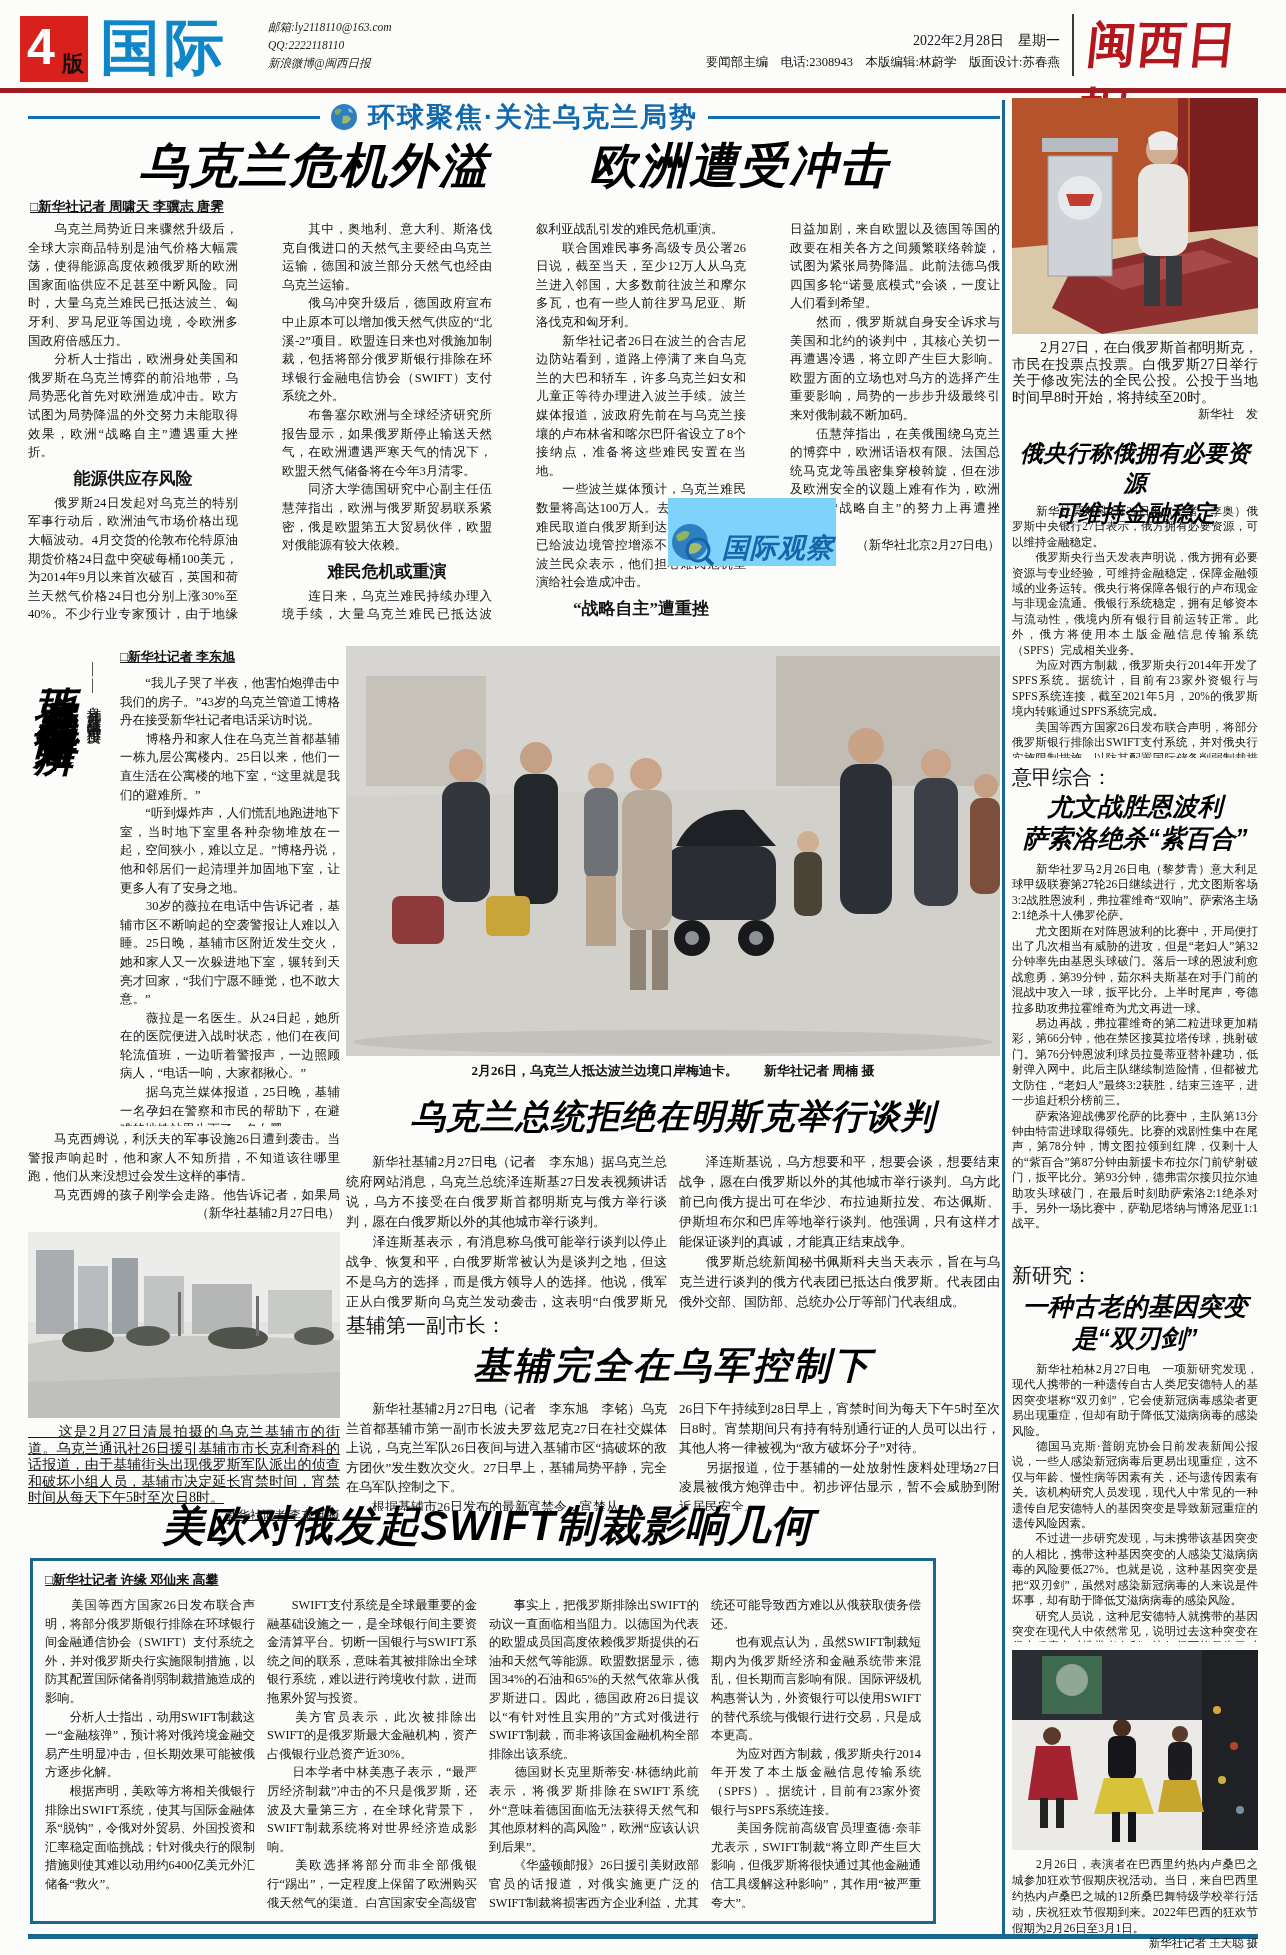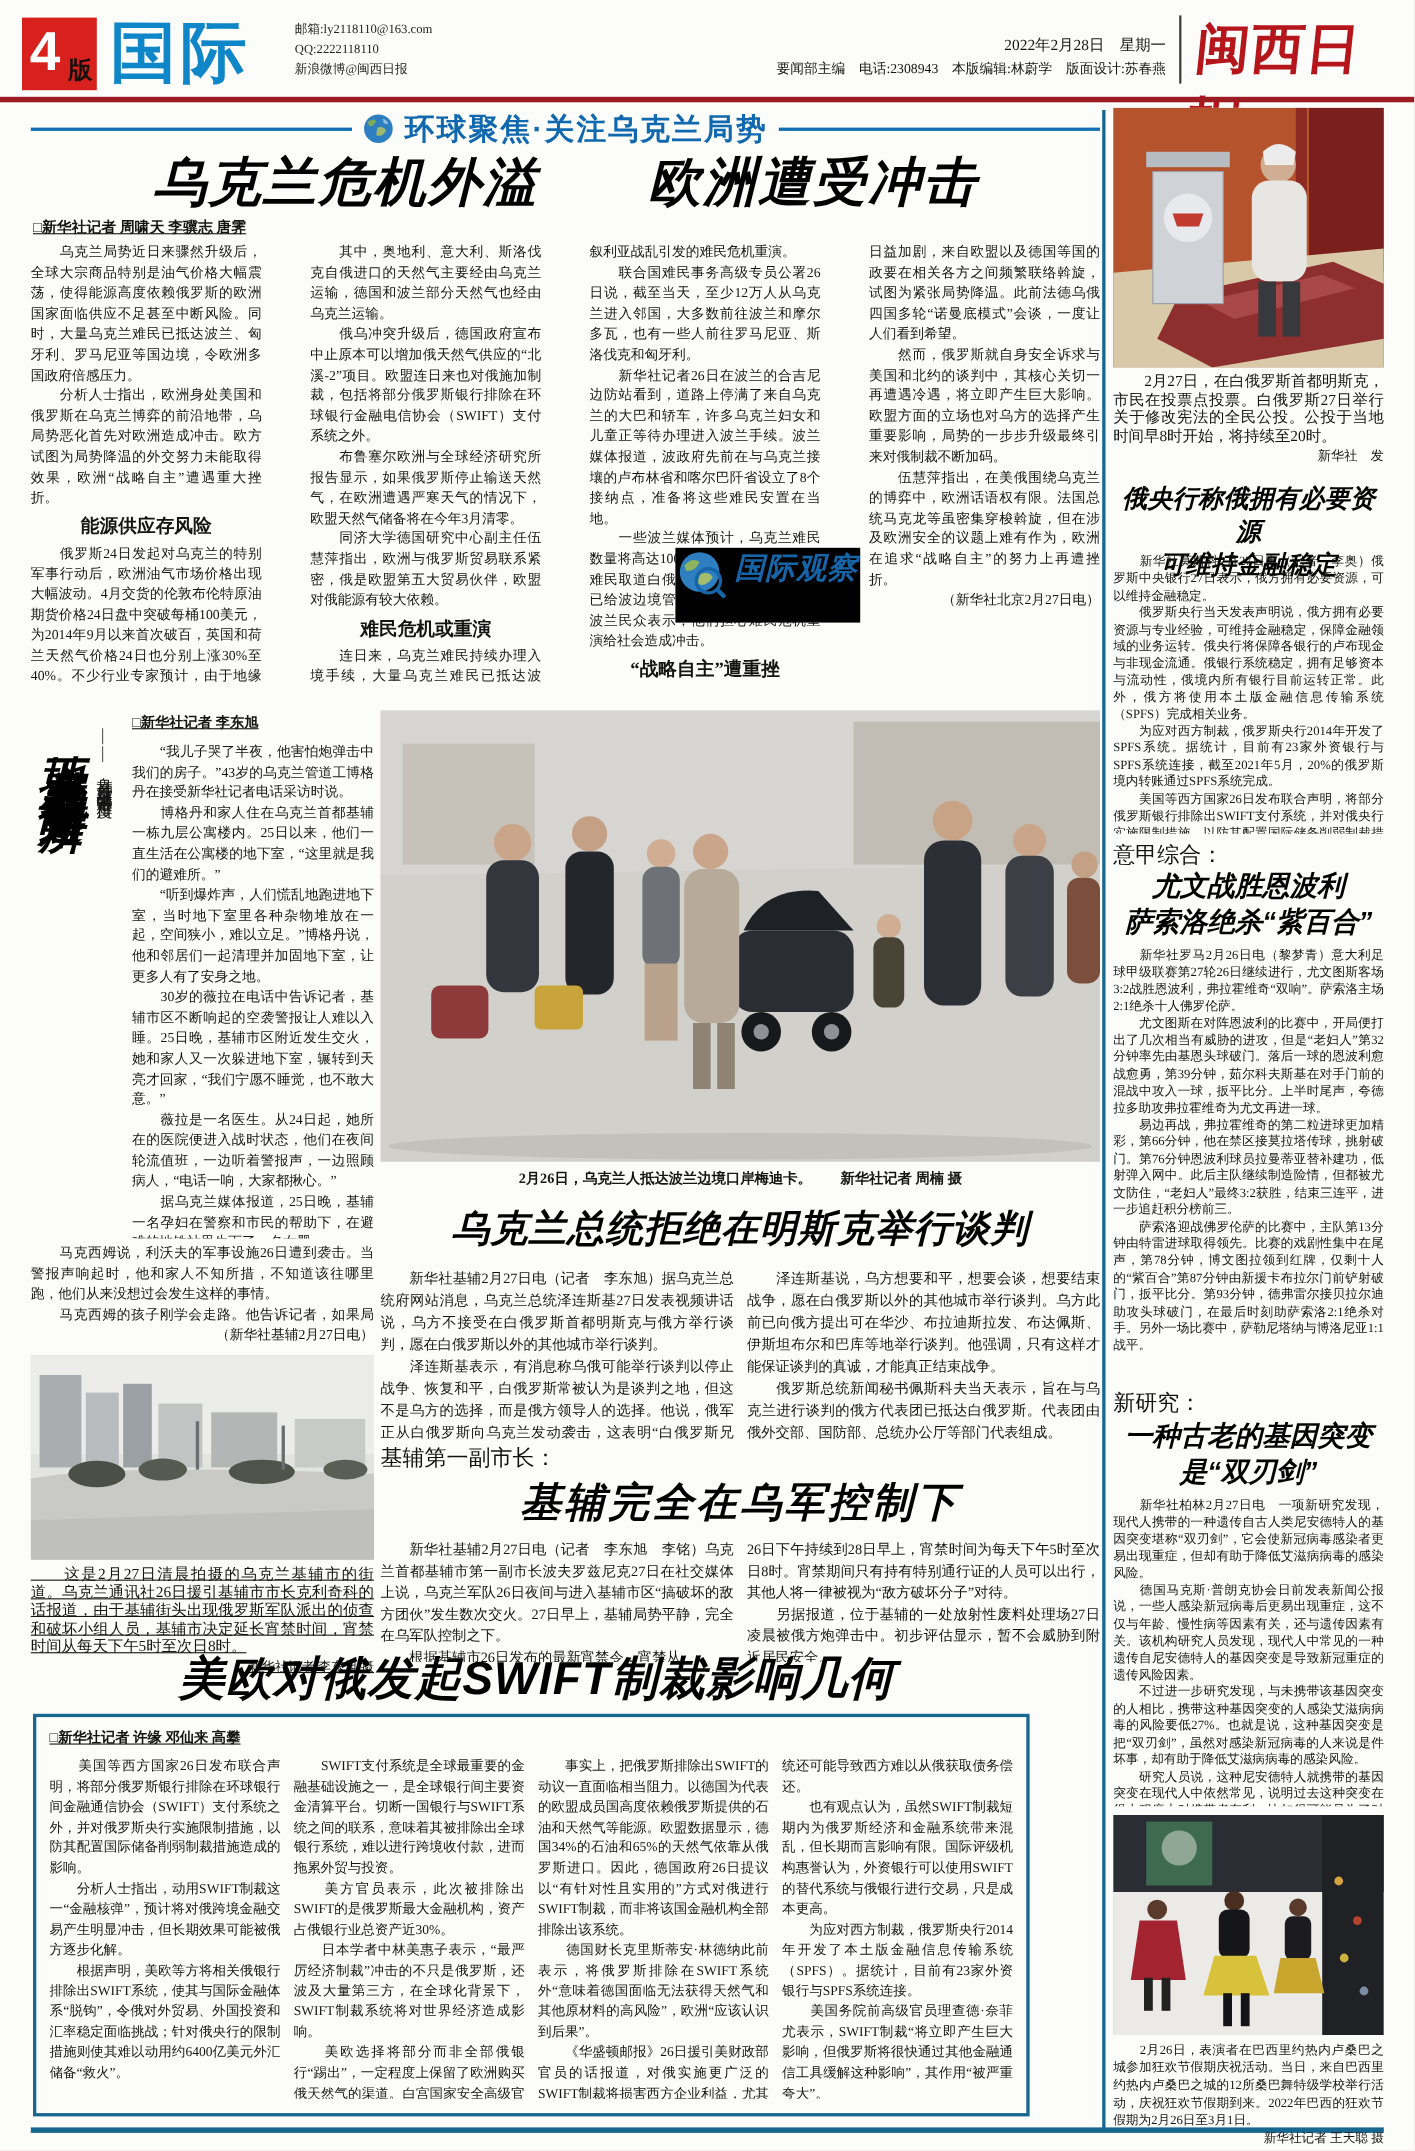--- a/index.html
+++ b/index.html
@@ -30,21 +30,21 @@
 <body>
 
 <div class="page">
 
   <div class="abs" style="left:0;top:0;width:1286px;height:88px;">
     <div class="abs" style="left:20px;top:16px;width:68px;height:66px;background:#d8211c;">
       <span class="abs sans" style="left:7px;top:2px;font-size:50px;font-weight:900;color:#fff;">4</span>
       <span class="abs" style="right:4px;bottom:3px;font-size:22px;font-weight:bold;color:#16100f;">版</span>
     </div>
     <div class="abs sans" style="left:100px;top:8px;font-size:60px;font-weight:900;color:#0f86c8;letter-spacing:4px;">国际</div>
-    <div class="abs" style="left:268px;top:18px;font-size:11.5px;line-height:18px;color:#222;">
+    <div class="abs" style="left:268px;top:18px;font-size:11.5px;line-height:18px;color:#222;font-style:italic;">
       <div>邮箱:ly2118110@163.com</div>
       <div>QQ:2222118110</div>
       <div>新浪微博@闽西日报</div>
     </div>
     <div class="abs rt" style="left:520px;top:32px;width:540px;">
       <div style="font-size:14px;">2022年2月28日　星期一</div>
       <div style="font-size:12.5px;margin-top:4px;">要闻部主编　电话:2308943　本版编辑:林蔚学　版面设计:苏春燕</div>
     </div>
     <div class="abs" style="left:1072px;top:14px;width:2px;height:62px;background:#3a3a3a;"></div>
     <div class="abs" style="left:1084px;top:12px;width:190px;font-size:49px;font-weight:bold;color:#b5161b;transform:skewX(-6deg);letter-spacing:1px;font-family:'DejaVu Serif',serif;">闽西日报</div>
@@ -96,21 +96,21 @@
       <div class="bodytext jt pre">　　自乌克兰局势紧张以来，一向倡导</div>
     </div>
     <div class="clip">
       <div class="bodytext jt pre">日益加剧，来自欧盟以及德国等国的政要在相关各方之间频繁联络斡旋，试图为紧张局势降温。此前法德乌俄四国多轮“诺曼底模式”会谈，一度让人们看到希望。
 　　然而，俄罗斯就自身安全诉求与美国和北约的谈判中，其核心关切一再遭遇冷遇，将立即产生巨大影响。欧盟方面的立场也对乌方的选择产生重要影响，局势的一步步升级最终引来对俄制裁不断加码。
 　　伍慧萍指出，在美俄围绕乌克兰的博弈中，欧洲话语权有限。法国总统马克龙等虽密集穿梭斡旋，但在涉及欧洲安全的议题上难有作为，欧洲在追求“战略自主”的努力上再遭挫折。</div>
       <div class="bodytext rt">（新华社北京2月27日电）</div>
     </div>
   </div>
 
-  <div class="abs" style="left:614px;top:498px;width:168px;height:68px;background:#000000;display:flex;align-items:flex-start;gap:8px;z-index:3;">
+  <div class="abs" style="left:668px;top:498px;width:168px;height:68px;background:#7dd3fc;display:flex;align-items:flex-end;gap:8px;z-index:3;">
     <span>
       <svg width="46" height="46" viewBox="0 0 46 46">
         <circle cx="22" cy="22" r="18" fill="#2e7fc2"></circle>
         <path d="M8 16 Q16 8 22 13 Q18 22 10 21 Z" fill="#8fb35f"></path>
         <path d="M22 24 Q31 21 34 27 Q28 36 20 33 Z" fill="#a3bd6d"></path>
         <circle cx="30" cy="30" r="11" fill="none" stroke="#1565a8" stroke-width="3"></circle>
         <line x1="38" y1="38" x2="45" y2="45" stroke="#1565a8" stroke-width="4"></line>
       </svg>
     </span>
     <span class="sans" style="font-size:27px;font-weight:900;color:#1565a8;font-style:italic;letter-spacing:1px;">国际观察</span>

